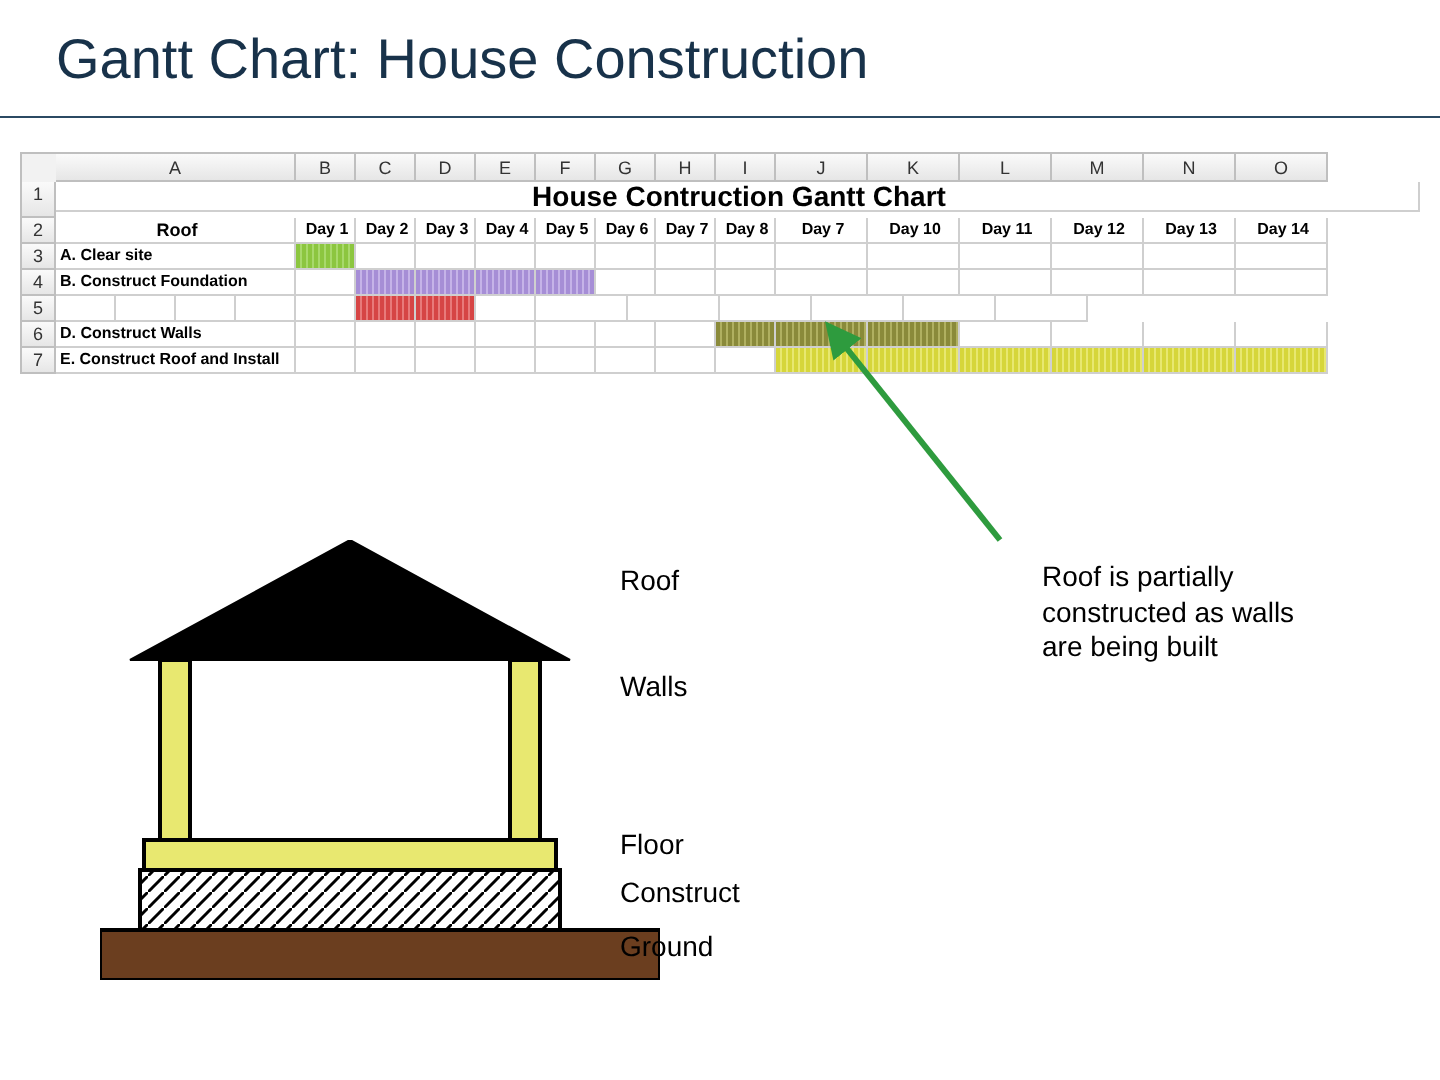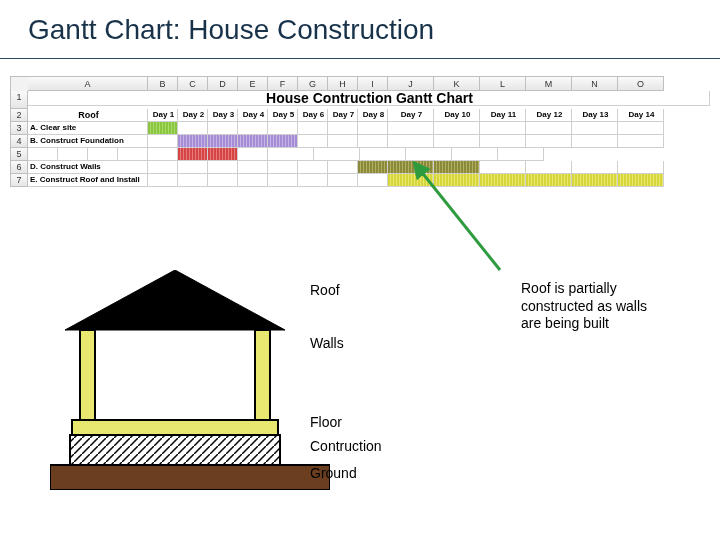--- a/index.html
+++ b/index.html
@@ -284,17 +284,17 @@
     <rect x="205" y="60" width="15" height="90" fill="#e8e870" stroke="#000" stroke-width="2"></rect>
 
     <polygon points="15,60 125,0 235,60" fill="#000" stroke="#000"></polygon>
   </svg>
 </div>
 
 <div class="labels">
   <div style="margin-top:10px;">Roof</div>
   <div style="margin-top:36px;">Walls</div>
   <div style="margin-top:62px;">Floor</div>
-  <div style="margin-top:8px;">Contruction</div>
+  <div style="margin-top:8px;">Construct</div>
   <div style="margin-top:10px;">Ground</div>
 </div>
 
 <div class="note">Roof is partially constructed as walls are being built</div>
 
 </body></html>

